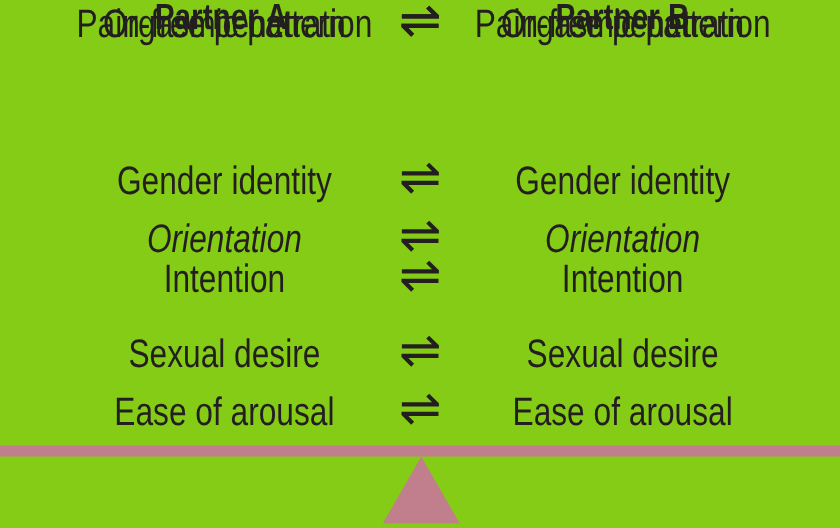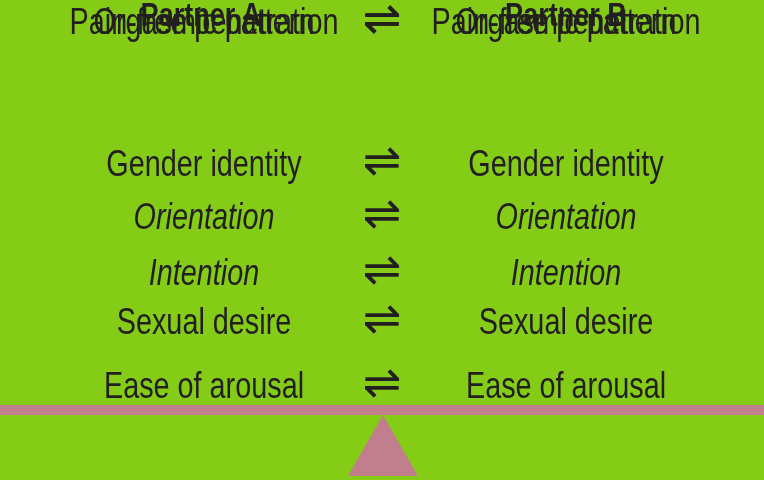--- a/index.html
+++ b/index.html
@@ -26,23 +26,23 @@
   .row {
     position: absolute;
     left: 0;
     width: 764px;
     height: 44px;
   }
   .row:nth-of-type(1) { top: 37px; }
   .row:nth-of-type(2) { top: 90px; }
   .row:nth-of-type(3) { top: 142px; }
   .row:nth-of-type(4) { top: 195px; font-style: italic; }
-  .row:nth-of-type(5) { top: 251px; font-style: italic; }
+  .row:nth-of-type(5) { top: 231px; }
   .row:nth-of-type(6) { top: 300px; }
-  .row:nth-of-type(7) { top: 364px; }
+  .row:nth-of-type(7) { top: 352px; }
   .label {
     position: absolute;
     top: 0;
     line-height: 44px;
     font-size: 36px;
     font-weight: normal;
     white-space: nowrap;
     transform: translateX(-50%) scaleX(0.8);
   }
   .label.left  { left: 204px; }

